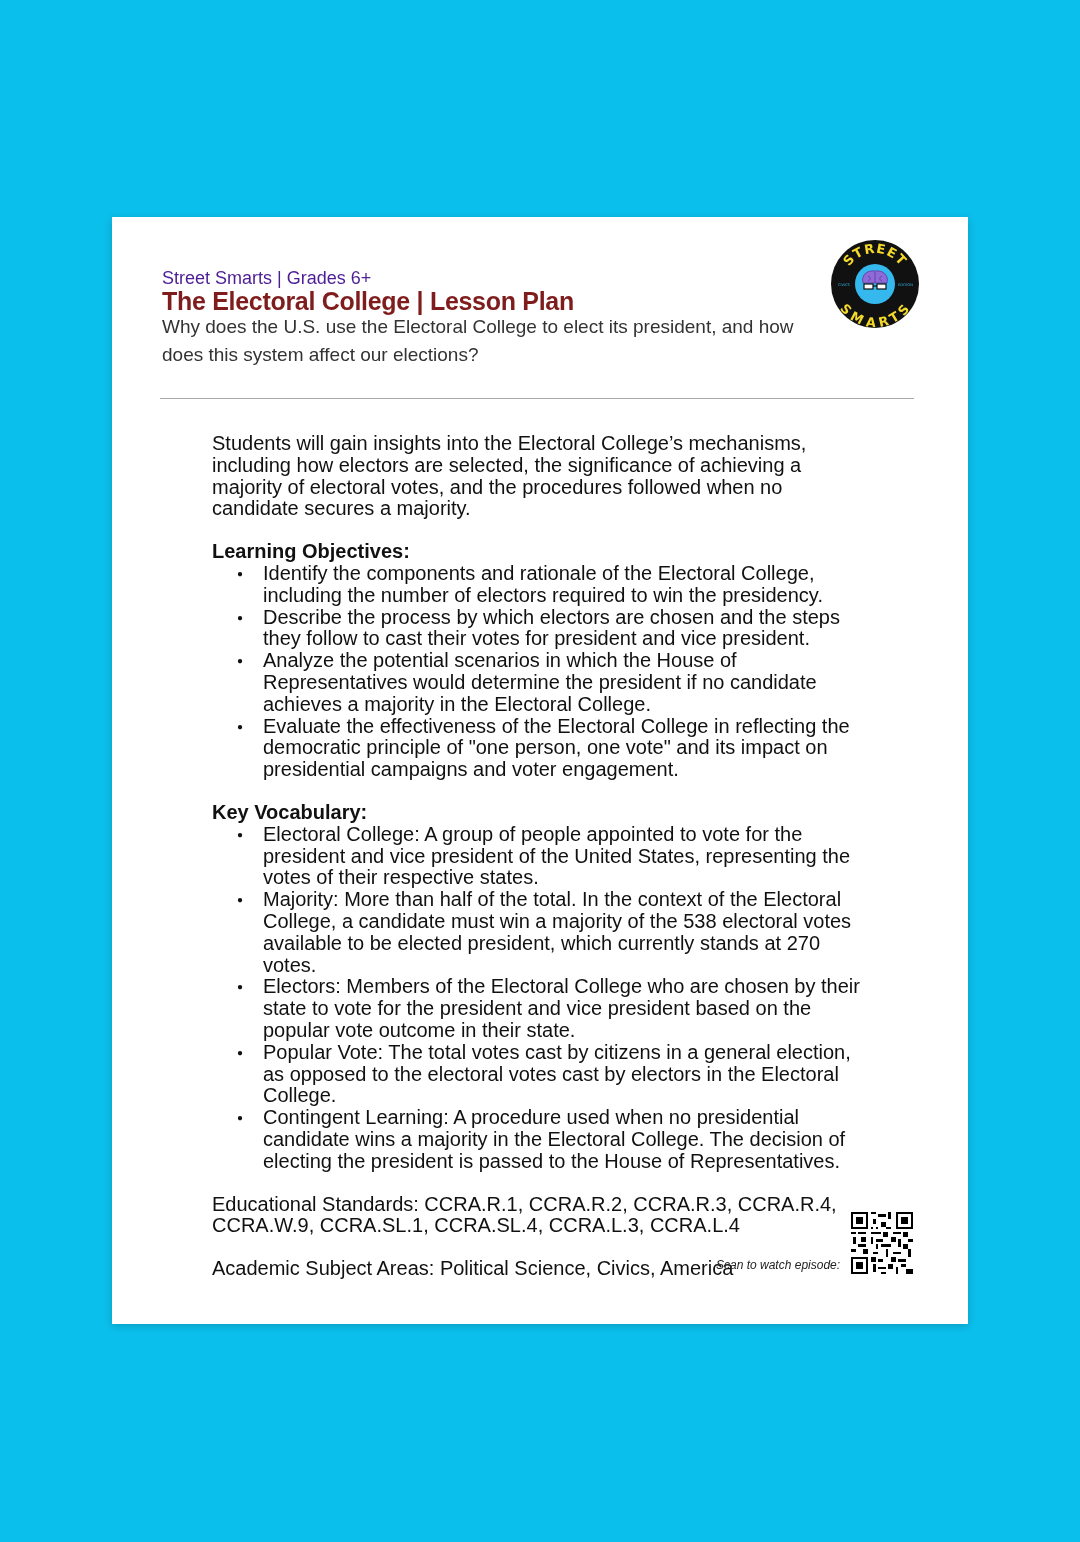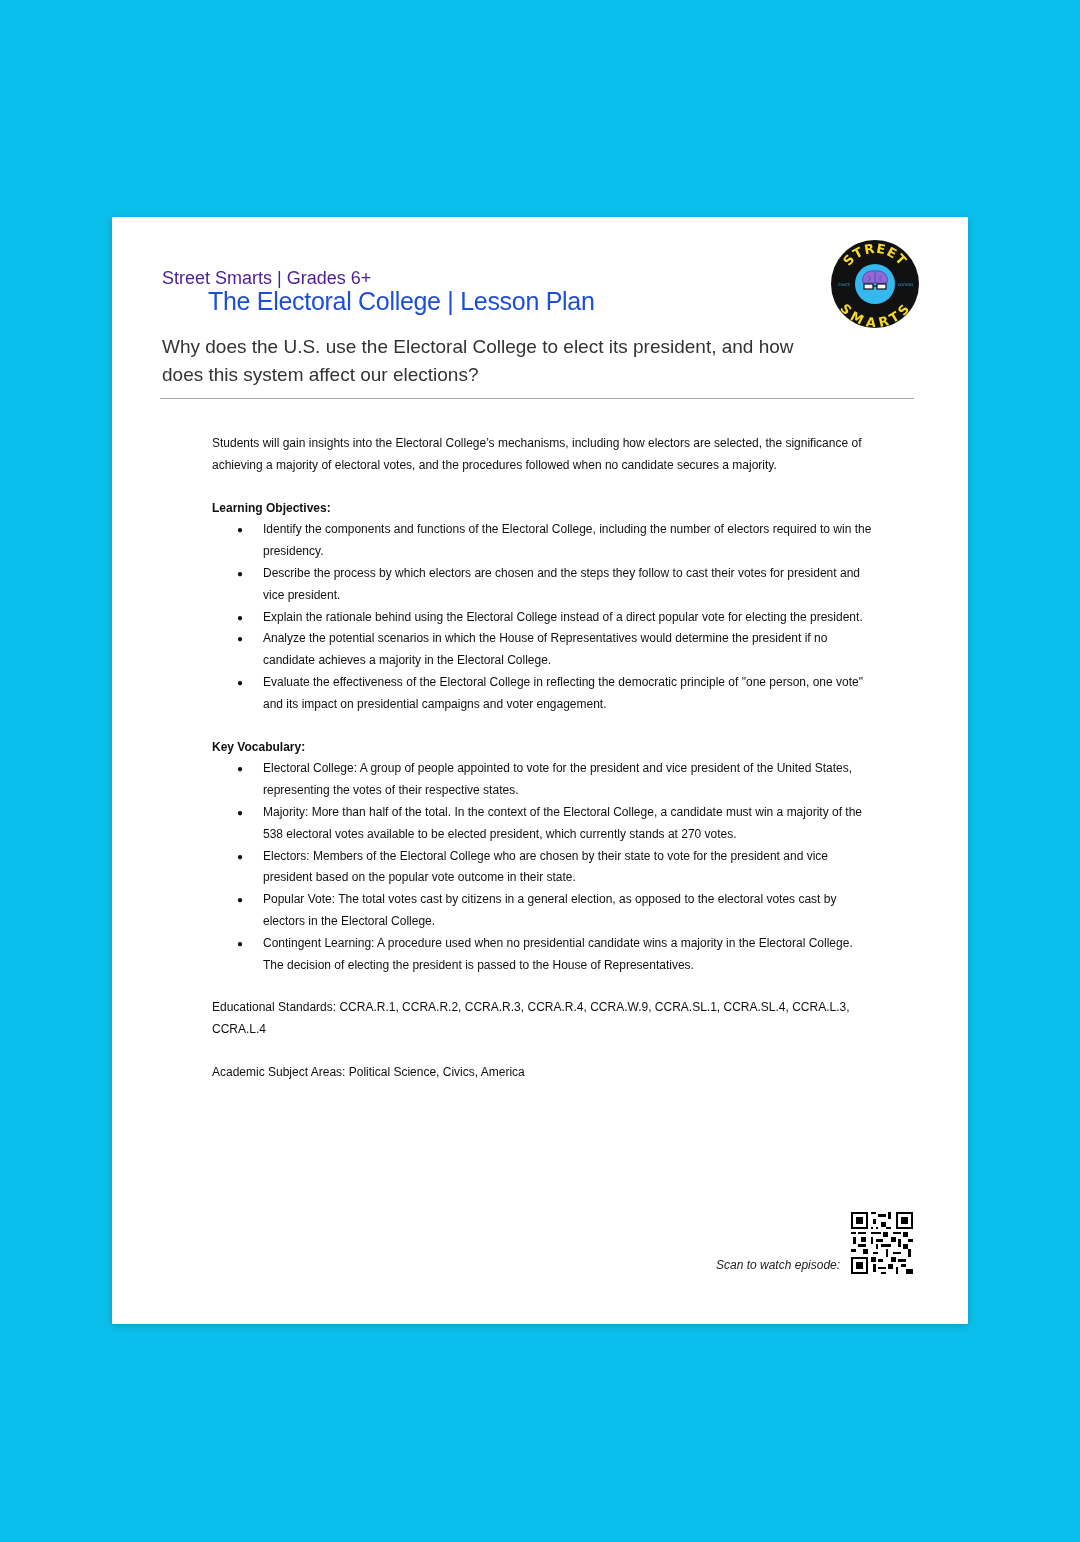--- a/index.html
+++ b/index.html
@@ -6,25 +6,25 @@
   body {
     width:1080px; height:1542px; background:#0bbfec;
     position:relative; overflow:hidden;
     font-family:"Liberation Sans", sans-serif; color:#111;
   }
   .page {
     position:absolute; left:112px; top:217px; width:856px; height:1107px;
     background:#fff; box-shadow:0 2px 8px rgba(0,0,0,0.18);
   }
   .kicker { position:absolute; left:50px; top:51px; font-size:18px; color:#4c1d95; }
-  .title { position:absolute; left:50px; top:70px; font-size:25px; font-weight:normal; color:#1d4ed8; letter-spacing:-0.3px;margin-left:46px; }
-  .subtitle { position:absolute; left:50px; top:116px; width:650px; font-size:19px; line-height:28px; color:#333; font-weight:normal; }
+  .title { position:absolute; left:50px; top:70px; font-size:25px; font-weight:bold; color:#7f1d1d; letter-spacing:-0.3px; }
+  .subtitle { position:absolute; left:50px; top:96px; width:650px; font-size:19px; line-height:28px; color:#333; font-weight:normal; }
   .logo { position:absolute; left:718px; top:22px; width:90px; height:90px; }
   .divider { position:absolute; left:48px; top:181px; width:754px; height:0; border-top:1.5px solid #a9a9a9; }
-  .body { position:absolute; left:100px; top:216px; width:660px; font-size:12px; line-height:21.8px; color:#111; }
+  .body { position:absolute; left:100px; top:216px; width:660px; font-size:20px; line-height:21.8px; color:#111; }
   .body p { margin:0; }
   .section-head { font-weight:bold; margin-top:21px !important; }
   ul { margin:0; padding:0 0 0 51px; list-style:none; }
   li { position:relative; }
   li::before { content:"\25CF"; position:absolute; left:-26px; top:0; font-size:10px; }
   b { font-weight:normal; }
   .scan { position:absolute; left:604px; top:1041px; font-size:12px; font-style:italic; color:#222;text-align:center; }
   .qr { position:absolute; left:739px; top:995px; width:62px; height:62px; }
 </style>
 </head>
@@ -59,23 +59,22 @@
     </g>
   </svg>
 
   <div class="divider"></div>
 
   <div class="body">
     <p>Students will gain insights into the Electoral College’s mechanisms, including how electors are selected, the significance of achieving a majority of electoral votes, and the procedures followed when no candidate secures a majority.</p>
 
     <p class="section-head">Learning Objectives:</p>
     <ul>
-      <li>Identify the components and functions of the Electoral College, including the number of electors required to win the presidency.</li>
+      <li>Identify the components and rationale of the Electoral College, including the number of electors required to win the presidency.</li>
       <li>Describe the process by which electors are chosen and the steps they follow to cast their votes for president and vice president.</li>
-      <li>Explain the rationale behind using the Electoral College instead of a direct popular vote for electing the president.</li>
       <li>Analyze the potential scenarios in which the House of Representatives would determine the president if no candidate achieves a majority in the Electoral College.</li>
       <li>Evaluate the effectiveness of the Electoral College in reflecting the democratic principle of "one person, one vote" and its impact on presidential campaigns and voter engagement.</li>
     </ul>
 
     <p class="section-head">Key Vocabulary:</p>
     <ul>
       <li><b>Electoral College</b><span>: A group of people appointed to vote for the president and vice president of the United States, representing the votes of their respective states.</span></li>
       <li><b>Majority</b><span>: More than half of the total. In the context of the Electoral College, a candidate must win a majority of the 538 electoral votes available to be elected president, which currently stands at 270 votes.</span></li>
       <li><b>Electors</b><span>: Members of the Electoral College who are chosen by their state to vote for the president and vice president based on the popular vote outcome in their state.</span></li>
       <li><b>Popular Vote:</b><span> The total votes cast by citizens in a general election, as opposed to the electoral votes cast by electors in the Electoral College.</span></li>

